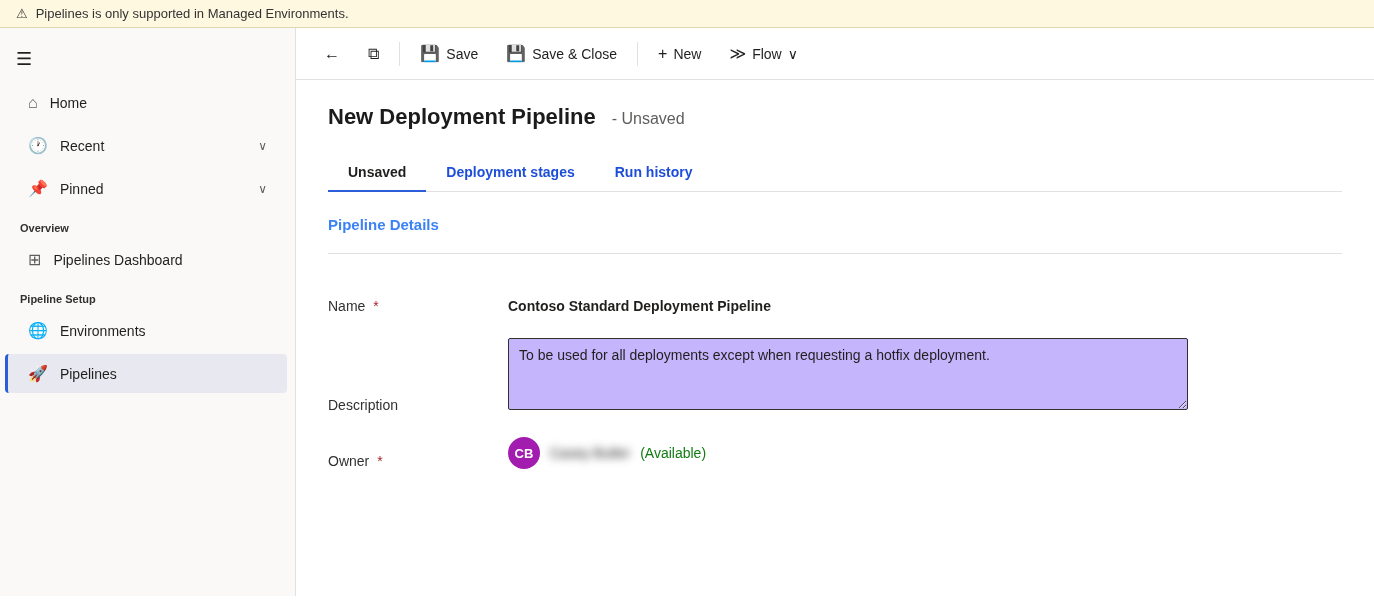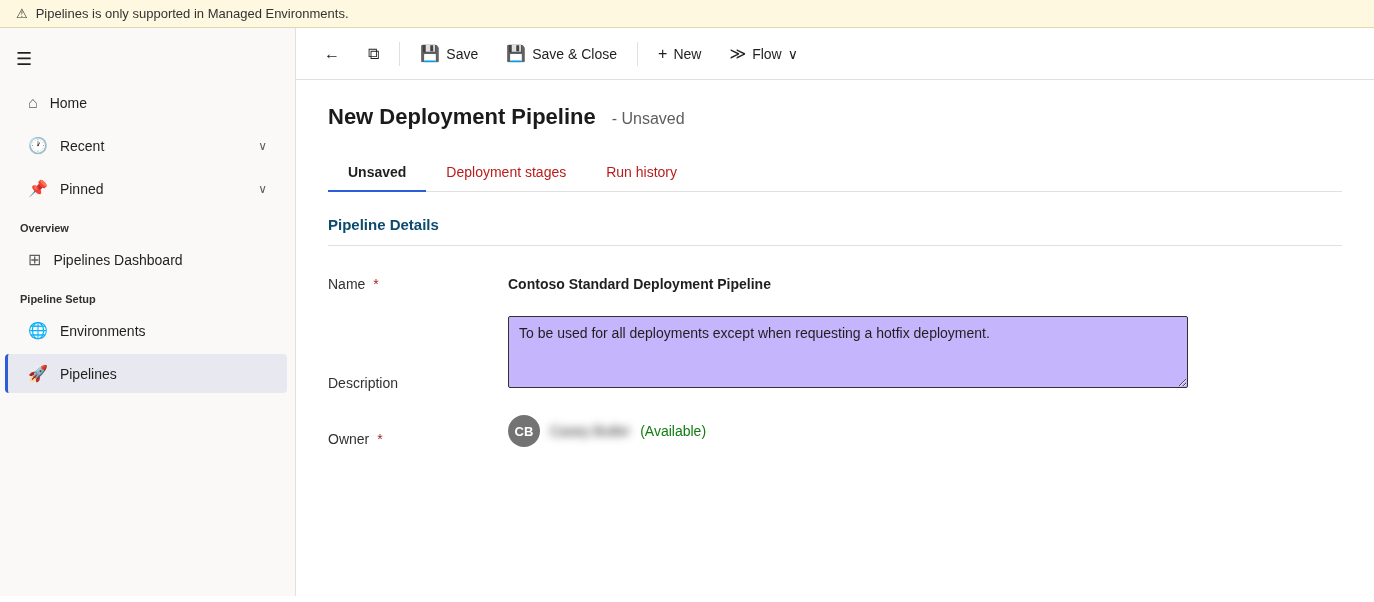--- a/index.html
+++ b/index.html
@@ -137,43 +137,44 @@
       display: flex;
       gap: 0;
       border-bottom: 1px solid #e0e0e0;
       margin-bottom: 24px;
     }
 
     .tab {
       padding: 10px 20px;
       font-size: 14px;
       cursor: pointer;
-      color: #b91c1c;
+      color: #1d4ed8;
       border-bottom: 2px solid transparent;
       margin-bottom: -1px;
+      font-weight: bold;
     }
 
     .tab.active {
       color: #201f1e;
       border-bottom: 2px solid #2c5dd8;
       font-weight: 600;
     }
 
     
     .section-card {
       background: #fff;
     }
 
     .section-card-title {
       font-size: 15px;
       font-weight: 600;
-      color: #0c4a6e;
-      padding-bottom: 12px;
+      color: #3b82f6;
+      padding-bottom: 20px;
       border-bottom: 1px solid #e0e0e0;
-      margin-bottom: 24px;
+      margin-bottom: 38px;
     }
 
     .field-row {
       display: flex;
       align-items: flex-end;
       margin-bottom: 24px;
     }
 
     .field-label {
       width: 180px;
@@ -217,21 +218,21 @@
     .owner-row {
       display: flex;
       align-items: center;
       gap: 10px;
     }
 
     .owner-avatar {
       width: 32px;
       height: 32px;
       border-radius: 50%;
-      background: #737373;
+      background: #a21caf;
       display: flex;
       align-items: center;
       justify-content: center;
       color: #fff;
       font-size: 13px;
       font-weight: 600;
     }
 
     .owner-name {
       color: #8764b8;

